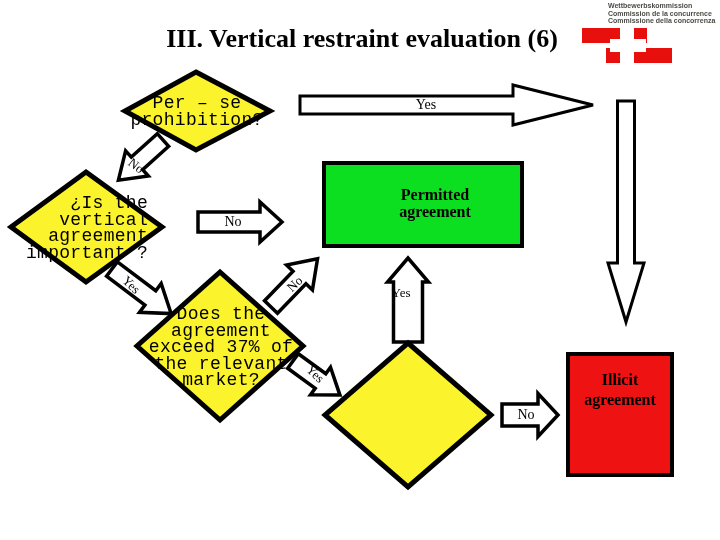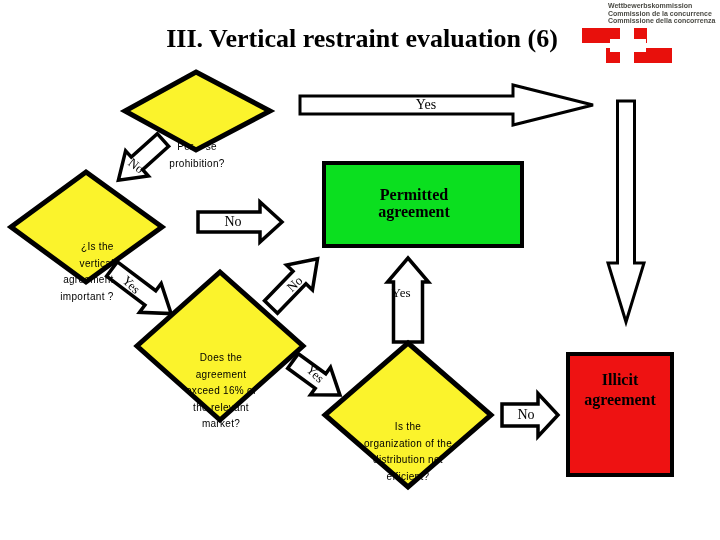--- a/index.html
+++ b/index.html
@@ -5,21 +5,21 @@
   html,body{margin:0;padding:0;background:#fff;}
   #slide{position:relative;width:720px;height:536px;background:#ffffff;overflow:hidden;
          font-family:"Liberation Sans",sans-serif;}
   #chart-svg{position:absolute;left:0;top:0;}
   .diamond{stroke:#000;stroke-width:5;stroke-linejoin:miter;}
   .resultbox{stroke:#000;stroke-width:4;}
   .block-arrow{fill:#ffffff;stroke:#000;stroke-width:3.5;stroke-linejoin:miter;}
   .block-arrow.thin{stroke-width:3;}
   .lbl{position:absolute;transform:translate(-50%,-50%);color:#000;text-align:center;
        white-space:pre-line;pointer-events:none;}
-  .node-label{font-family:Liberation Sans, sans-serif;font-size:10px;line-height:16.5px;letter-spacing:0.3px;margin-top:44px;}
+  .node-label{font-family:Liberation Mono, monospace;font-size:18px;line-height:16.5px;letter-spacing:0.3px;}
   .box-label{font-family:"Liberation Serif",serif;font-weight:bold;font-size:16px;line-height:17px;}
   .box-label.red{line-height:20px;}
   .edge-label{font-family:"Liberation Serif",serif;font-size:14px;line-height:14px;}
   .edge-label.small{font-size:13px;}
   .rot38{transform:translate(-50%,-50%) rotate(38deg);}
   .rot44{transform:translate(-50%,-50%) rotate(44deg);}
   .rotm44{transform:translate(-50%,-50%) rotate(-44deg);}
   #page-title{position:absolute;left:0;top:24px;width:724px;text-align:center;
        font-family:"Liberation Serif",serif;font-weight:bold;font-size:26px;color:#000;}
   #logo-text{position:absolute;left:608px;top:2px;font-family:"Liberation Sans",sans-serif;
@@ -66,28 +66,24 @@
   </svg>
 
   <div class="lbl node-label" style="left:197px;top:111px;">Per – se
 prohibition?</div>
   <div class="lbl node-label" style="left:87px;top:228px;text-align:right;">¿Is the
 vertical
 agreement
 important ?</div>
   <div class="lbl node-label" style="left:221px;top:347px;">Does the
 agreement
-exceed 16% of
+exceed 37% of
 the relevant
 market?</div>
-  <div class="lbl node-label" style="left:408px;top:408px;">Is the
-organization of the
-distribution net
-efficient?</div>
-  <div class="lbl box-label" style="left:414px;top:203px;">Permitted
+  <div class="lbl box-label" style="left:435px;top:203px;">Permitted
 agreement</div>
   <div class="lbl box-label red" style="left:620px;top:390px;">Illicit
 agreement</div>
 
   <div class="lbl edge-label" style="left:426px;top:105px;">Yes</div>
   <div class="lbl edge-label small rot38" style="left:136px;top:166px;">No</div>
   <div class="lbl edge-label" style="left:233px;top:222px;">No</div>
   <div class="lbl edge-label small rot44" style="left:131px;top:285px;">Yes</div>
   <div class="lbl edge-label small rotm44" style="left:295px;top:284px;">No</div>
   <div class="lbl edge-label small rot44" style="left:315px;top:374px;">Yes</div>

